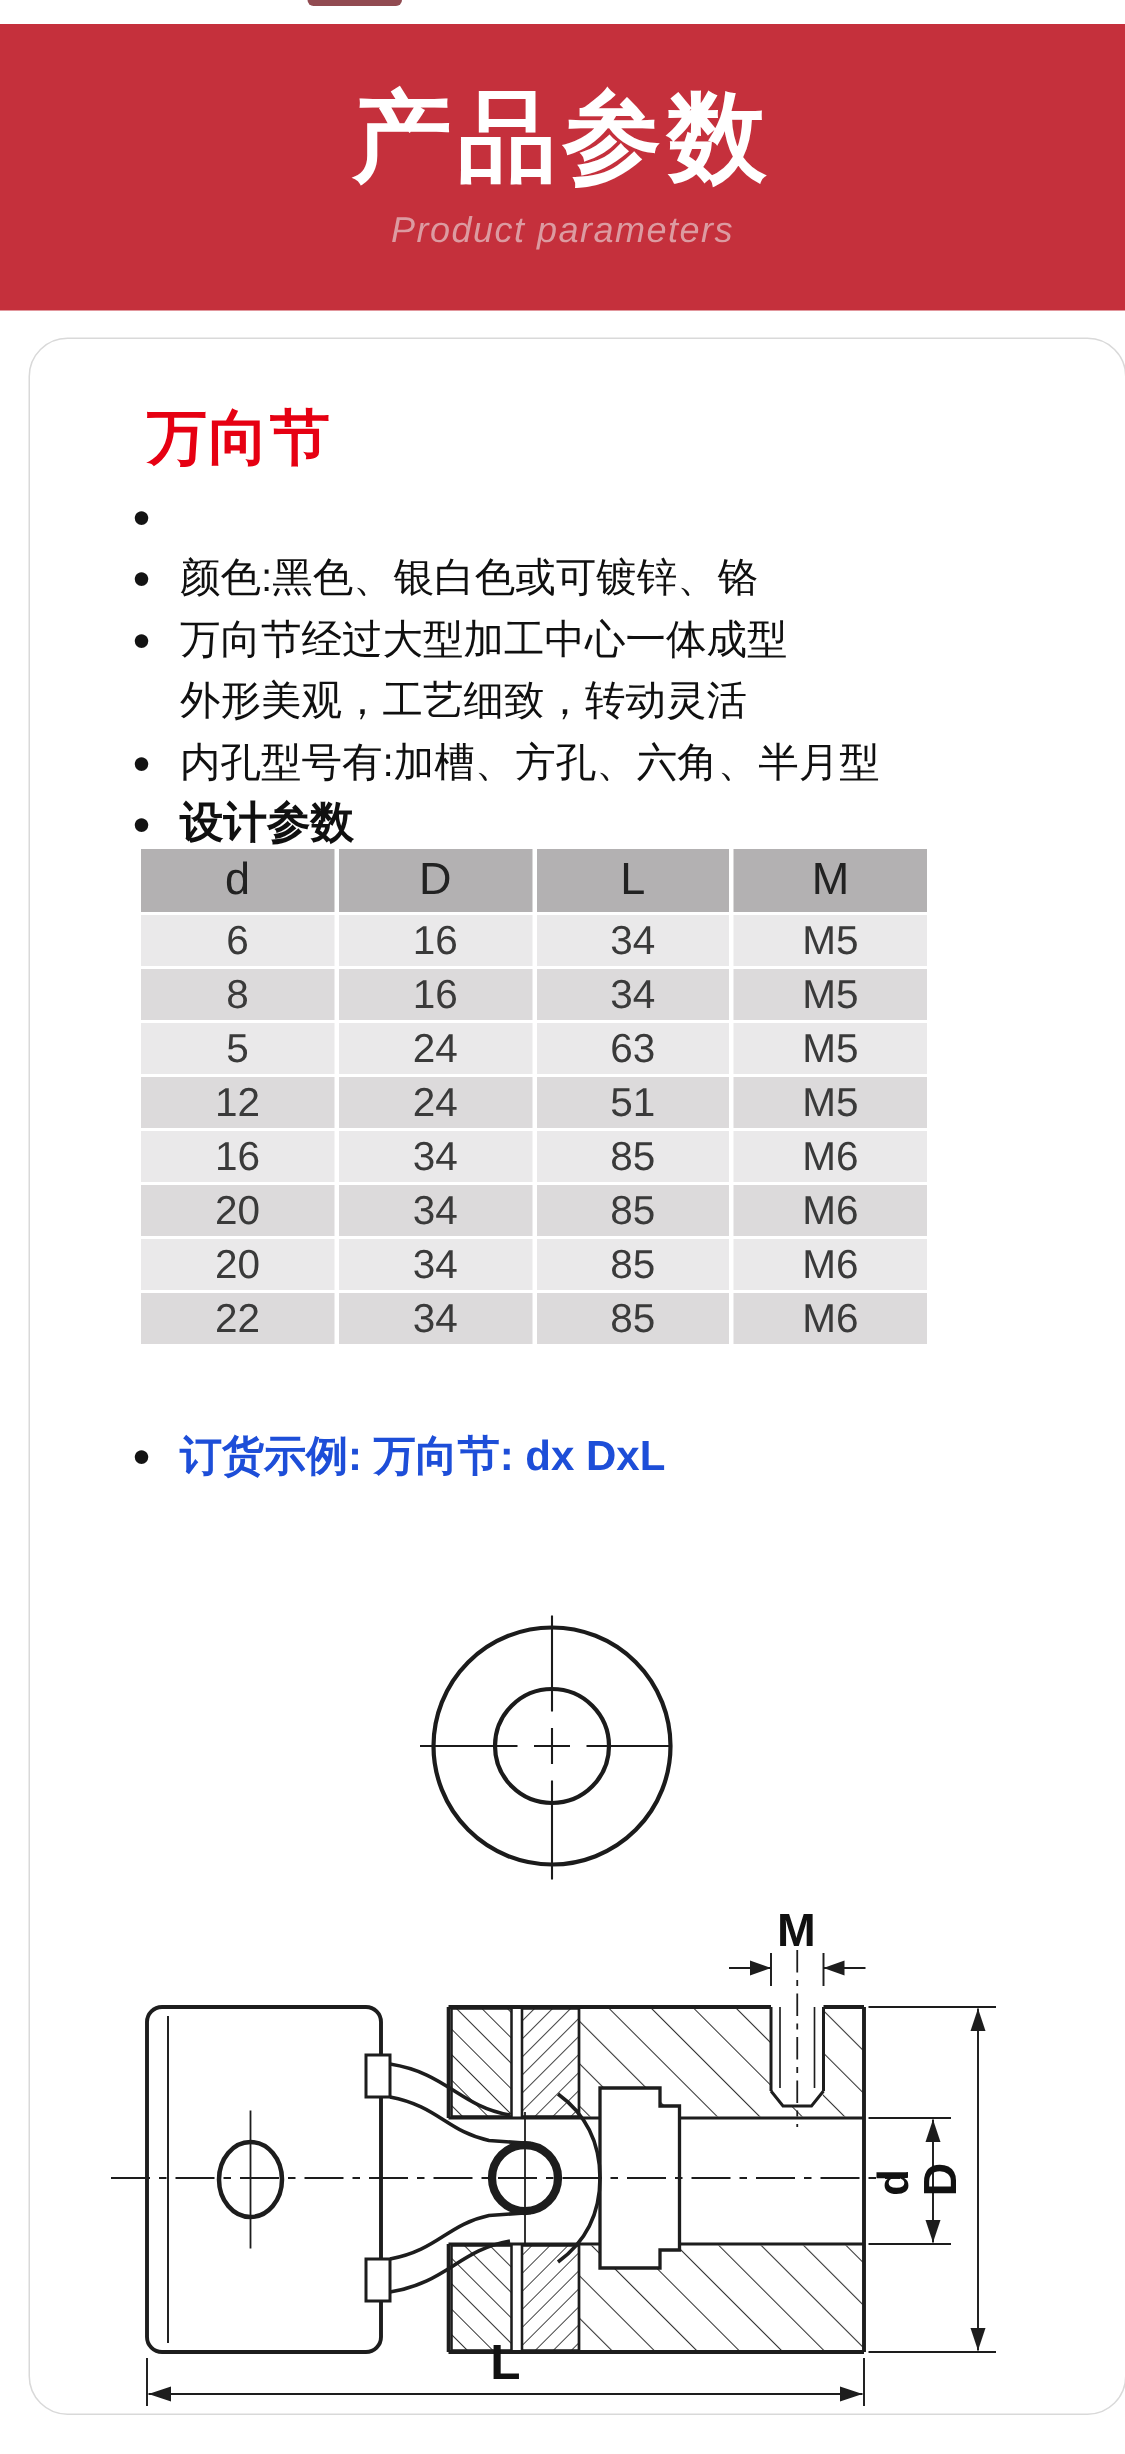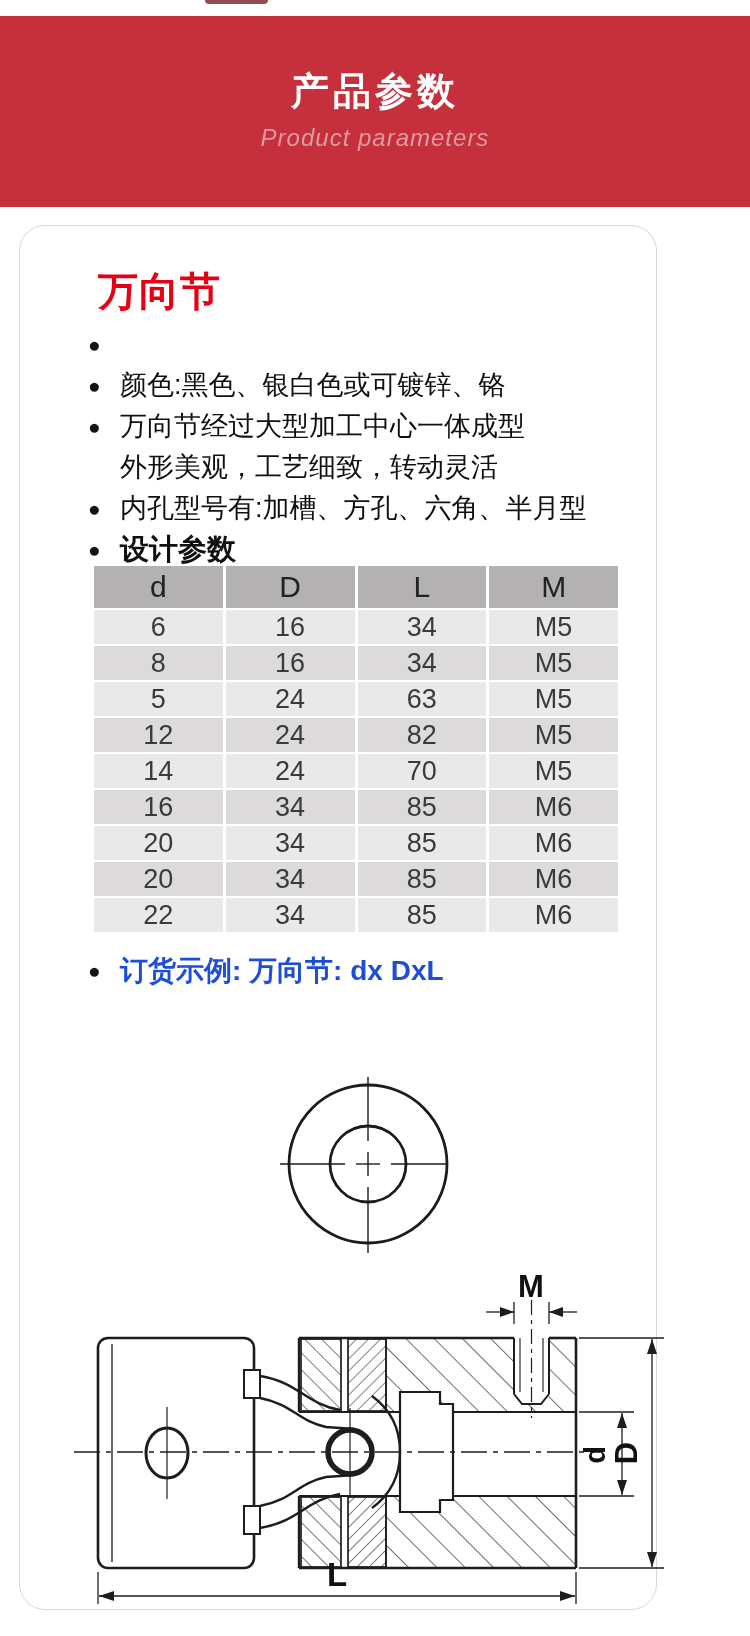--- a/index.html
+++ b/index.html
@@ -19,27 +19,27 @@
   .remnant{
     position:absolute;left:205px;top:0;width:63px;height:4px;
     background:#7e2c33;border-radius:0 0 5px 5px;opacity:.85;
   }
   .banner{
     position:absolute;left:0;top:16px;width:750px;height:191px;
     background:var(--banner-bg);
     display:flex;flex-direction:column;align-items:center;justify-content:center;
   }
   .banner-title{
-    color:#ffffff;font-size:38px;font-weight:bold;letter-spacing:4px;line-height:1.1;
+    color:#ffffff;font-size:66px;font-weight:bold;letter-spacing:4px;line-height:1.1;
   }
   .banner-sub{
     color:var(--banner-subtitle);font-size:24px;margin-top:12px;letter-spacing:1px;font-style:italic;
   }
   .card{
-    position:absolute;left:19px;top:225px;width:638px;height:1385px;
+    position:absolute;left:19px;top:225px;width:732px;height:1385px;
     background:#fff;border:1px solid #d9d9d9;border-radius:26px;box-sizing:border-box;
   }
   .prod-title{
     position:absolute;left:78px;top:38px;
     font-size:40px;font-weight:bold;color:var(--product-title);letter-spacing:1px;
   }
   .features{position:absolute;left:68px;top:98px;width:600px}
   .feat{display:flex;align-items:flex-start;line-height:41px;font-size:27px;color:#101010}
   .feat .dot{flex:0 0 32px;font-size:21px;color:#131313}
   .feat .dot.hide{visibility:hidden}
@@ -132,27 +132,21 @@
         </tr>
         <tr>
           <td>5</td>
           <td>24</td>
           <td>63</td>
           <td>M5</td>
         </tr>
         <tr>
           <td>12</td>
           <td>24</td>
-          <td>82</td>
-          <td>M5</td>
-        </tr>
-        <tr>
-          <td>14</td>
-          <td>24</td>
-          <td>70</td>
+          <td>51</td>
           <td>M5</td>
         </tr>
         <tr>
           <td>16</td>
           <td>34</td>
           <td>85</td>
           <td>M6</td>
         </tr>
         <tr>
           <td>20</td>

